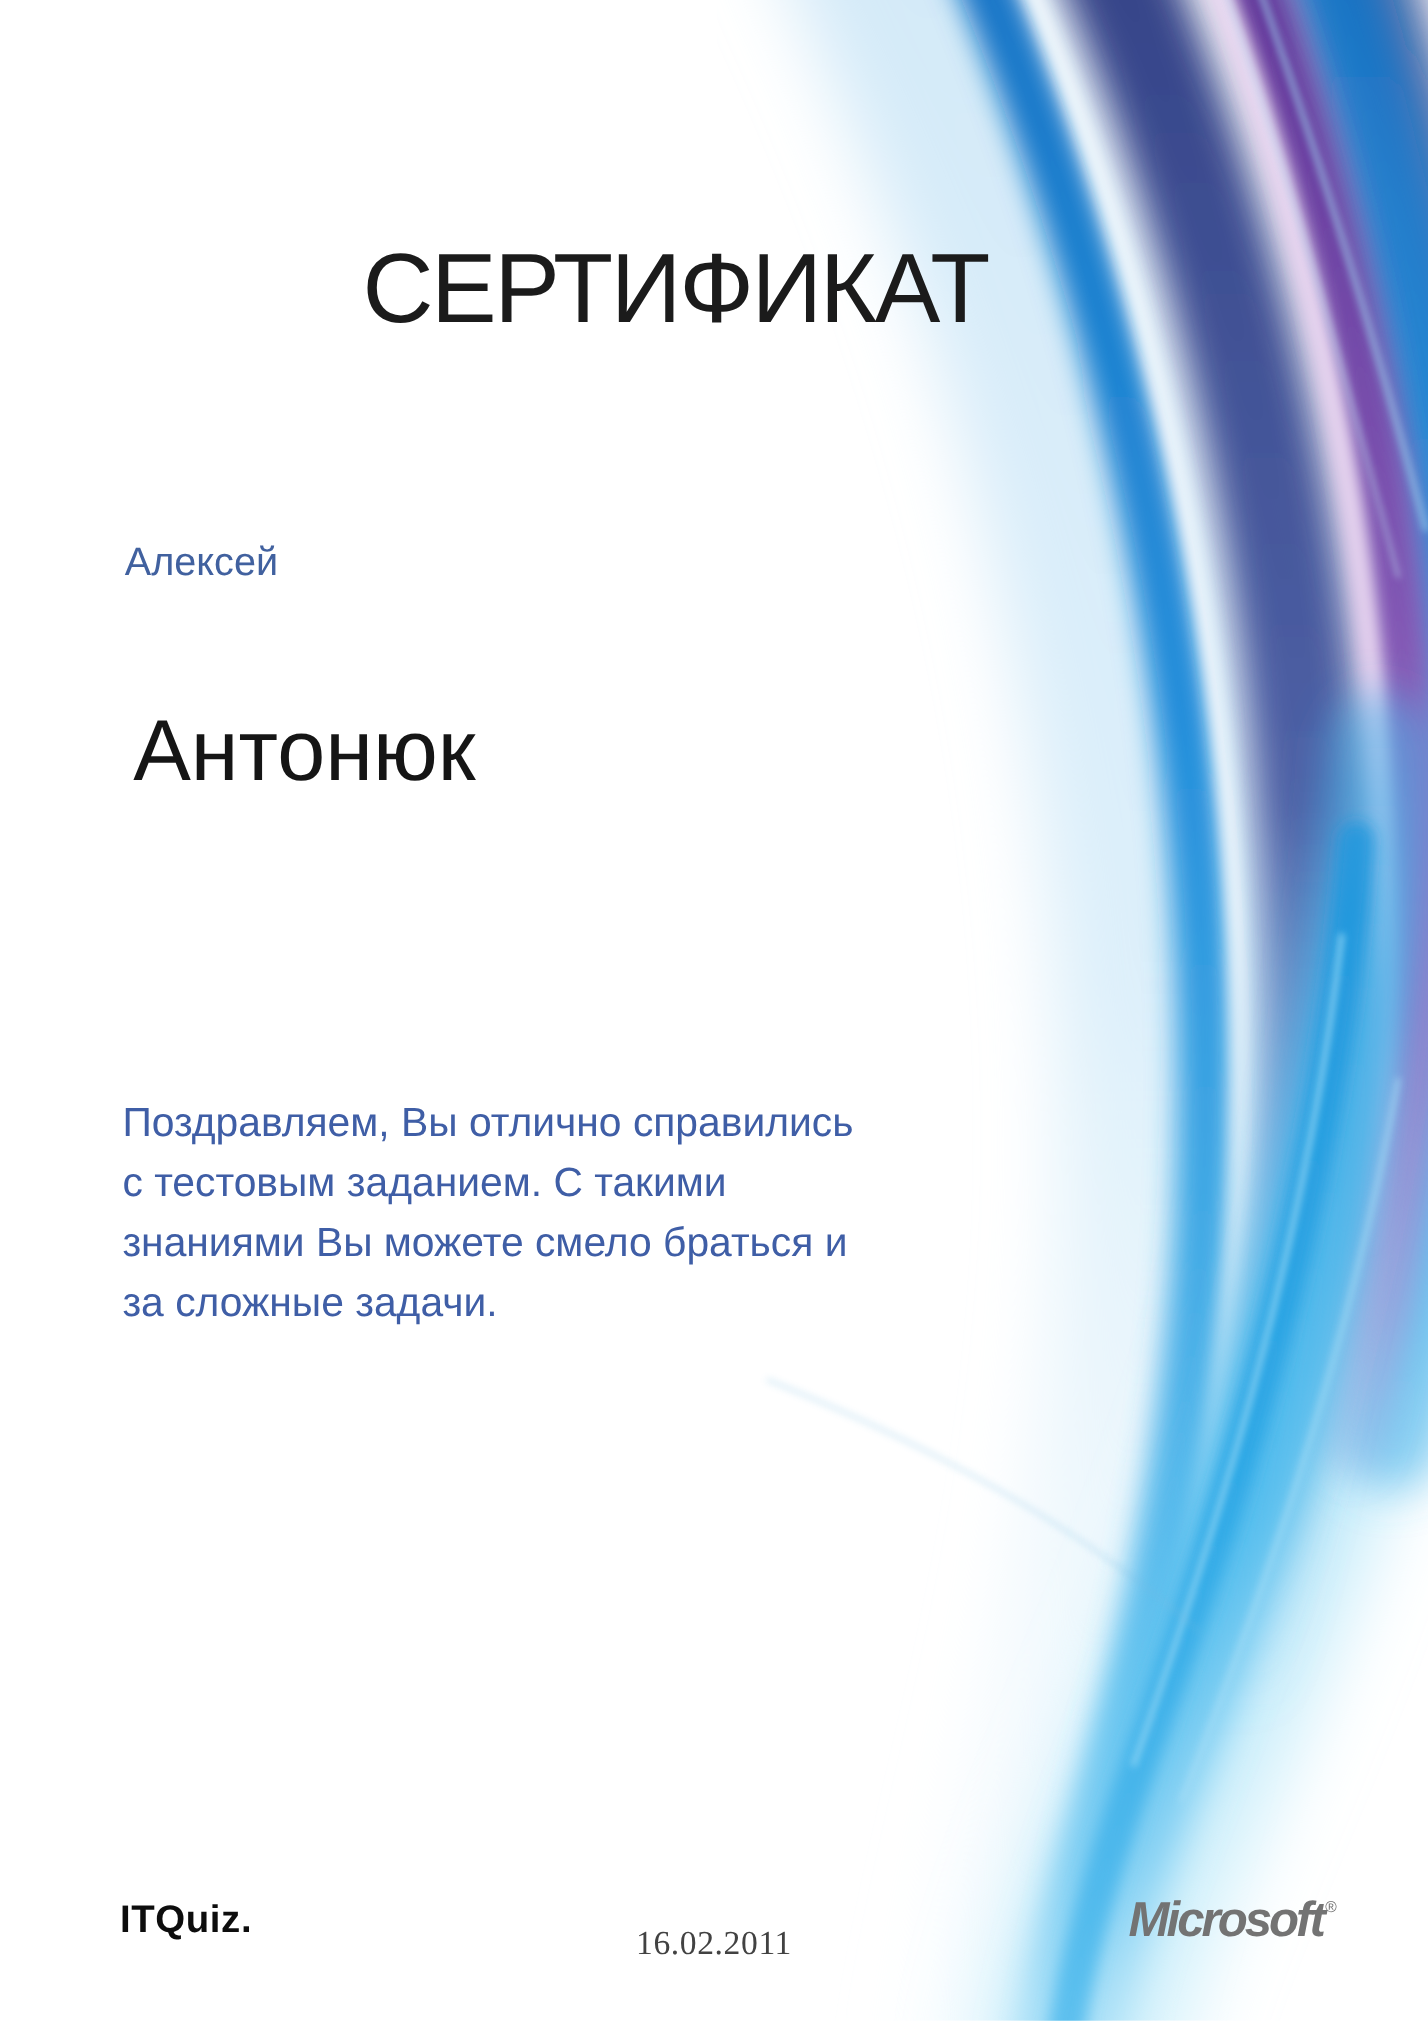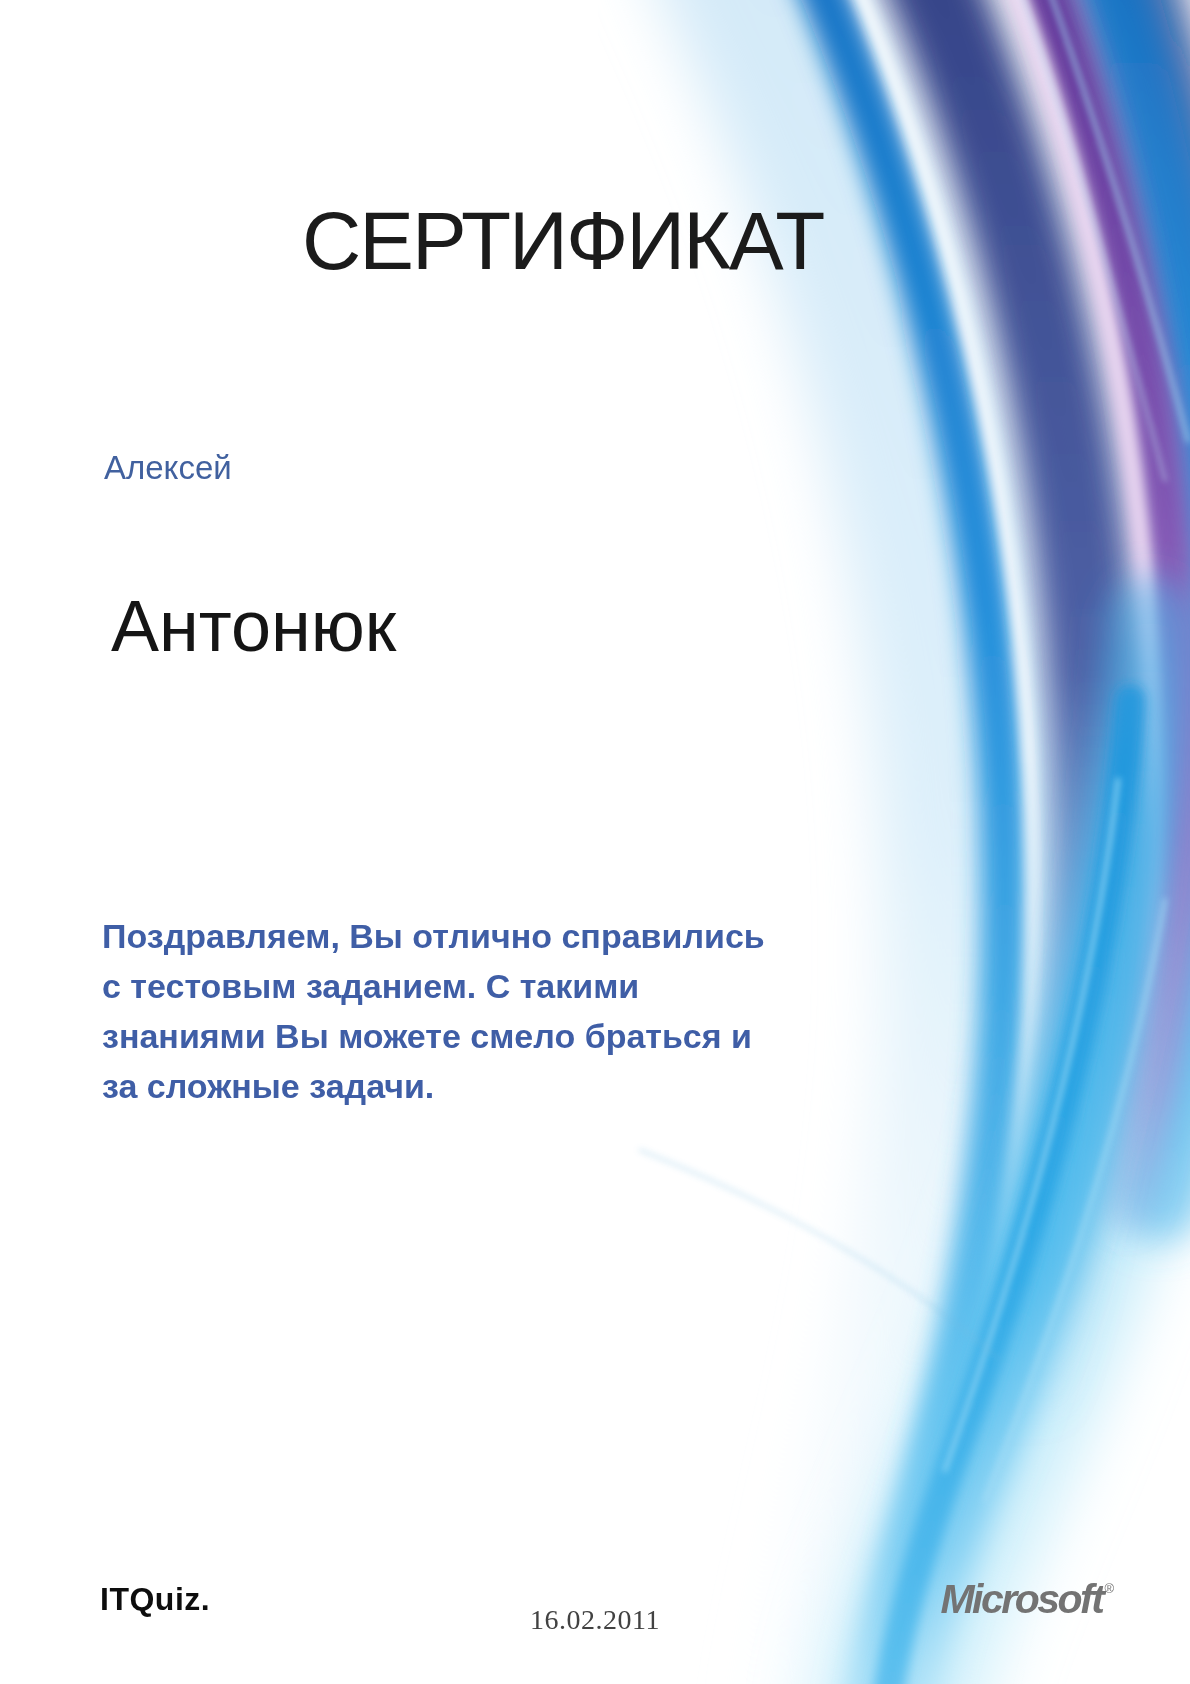--- a/index.html
+++ b/index.html
@@ -43,21 +43,21 @@
     font-size: 72px;
     line-height: 70px;
     font-weight: 400;
     color: #151515;
   }
   .message {
     position: absolute;
     left: 102px; top: 911px;
     font-size: 34px;
     line-height: 50px;
-    font-weight: 700;
+    font-weight: 400;
     color: #3f5ea6;
   }
   .footer-itquiz {
     position: absolute;
     left: 100px; top: 1581px;
     font-size: 32px;
     font-weight: 700;
     letter-spacing: 0.5px;
     color: #0d0d0d;
   }

